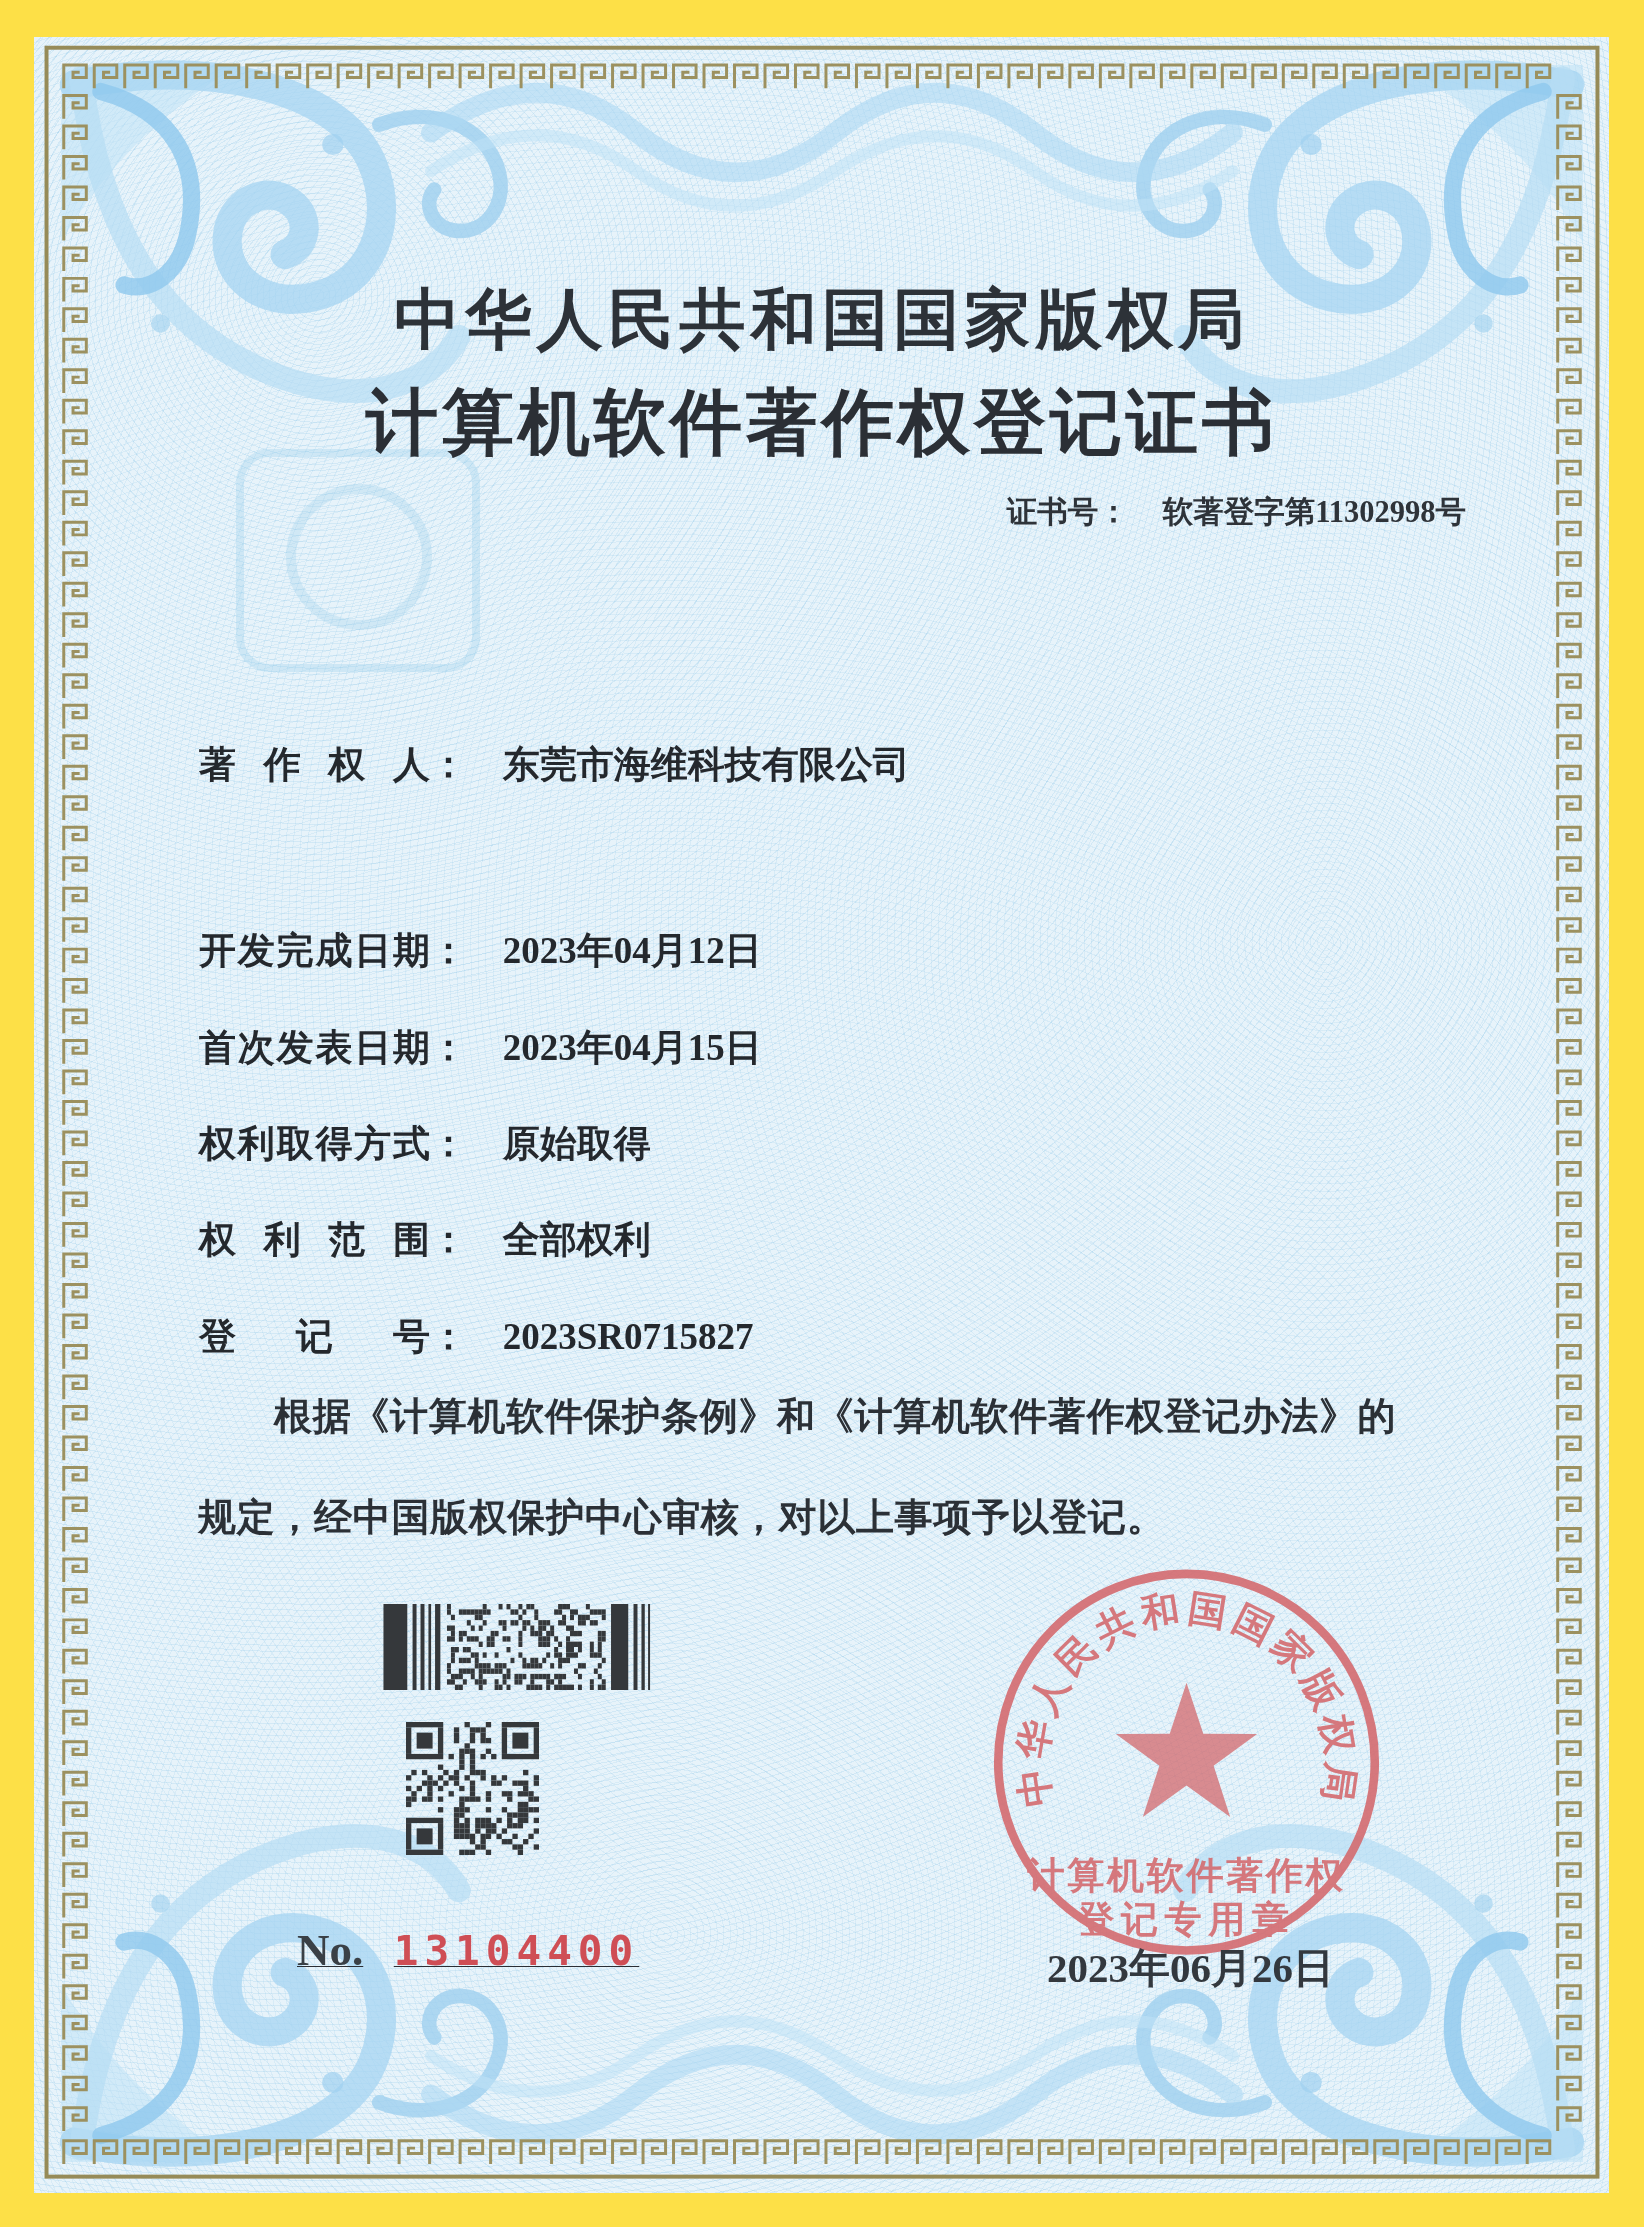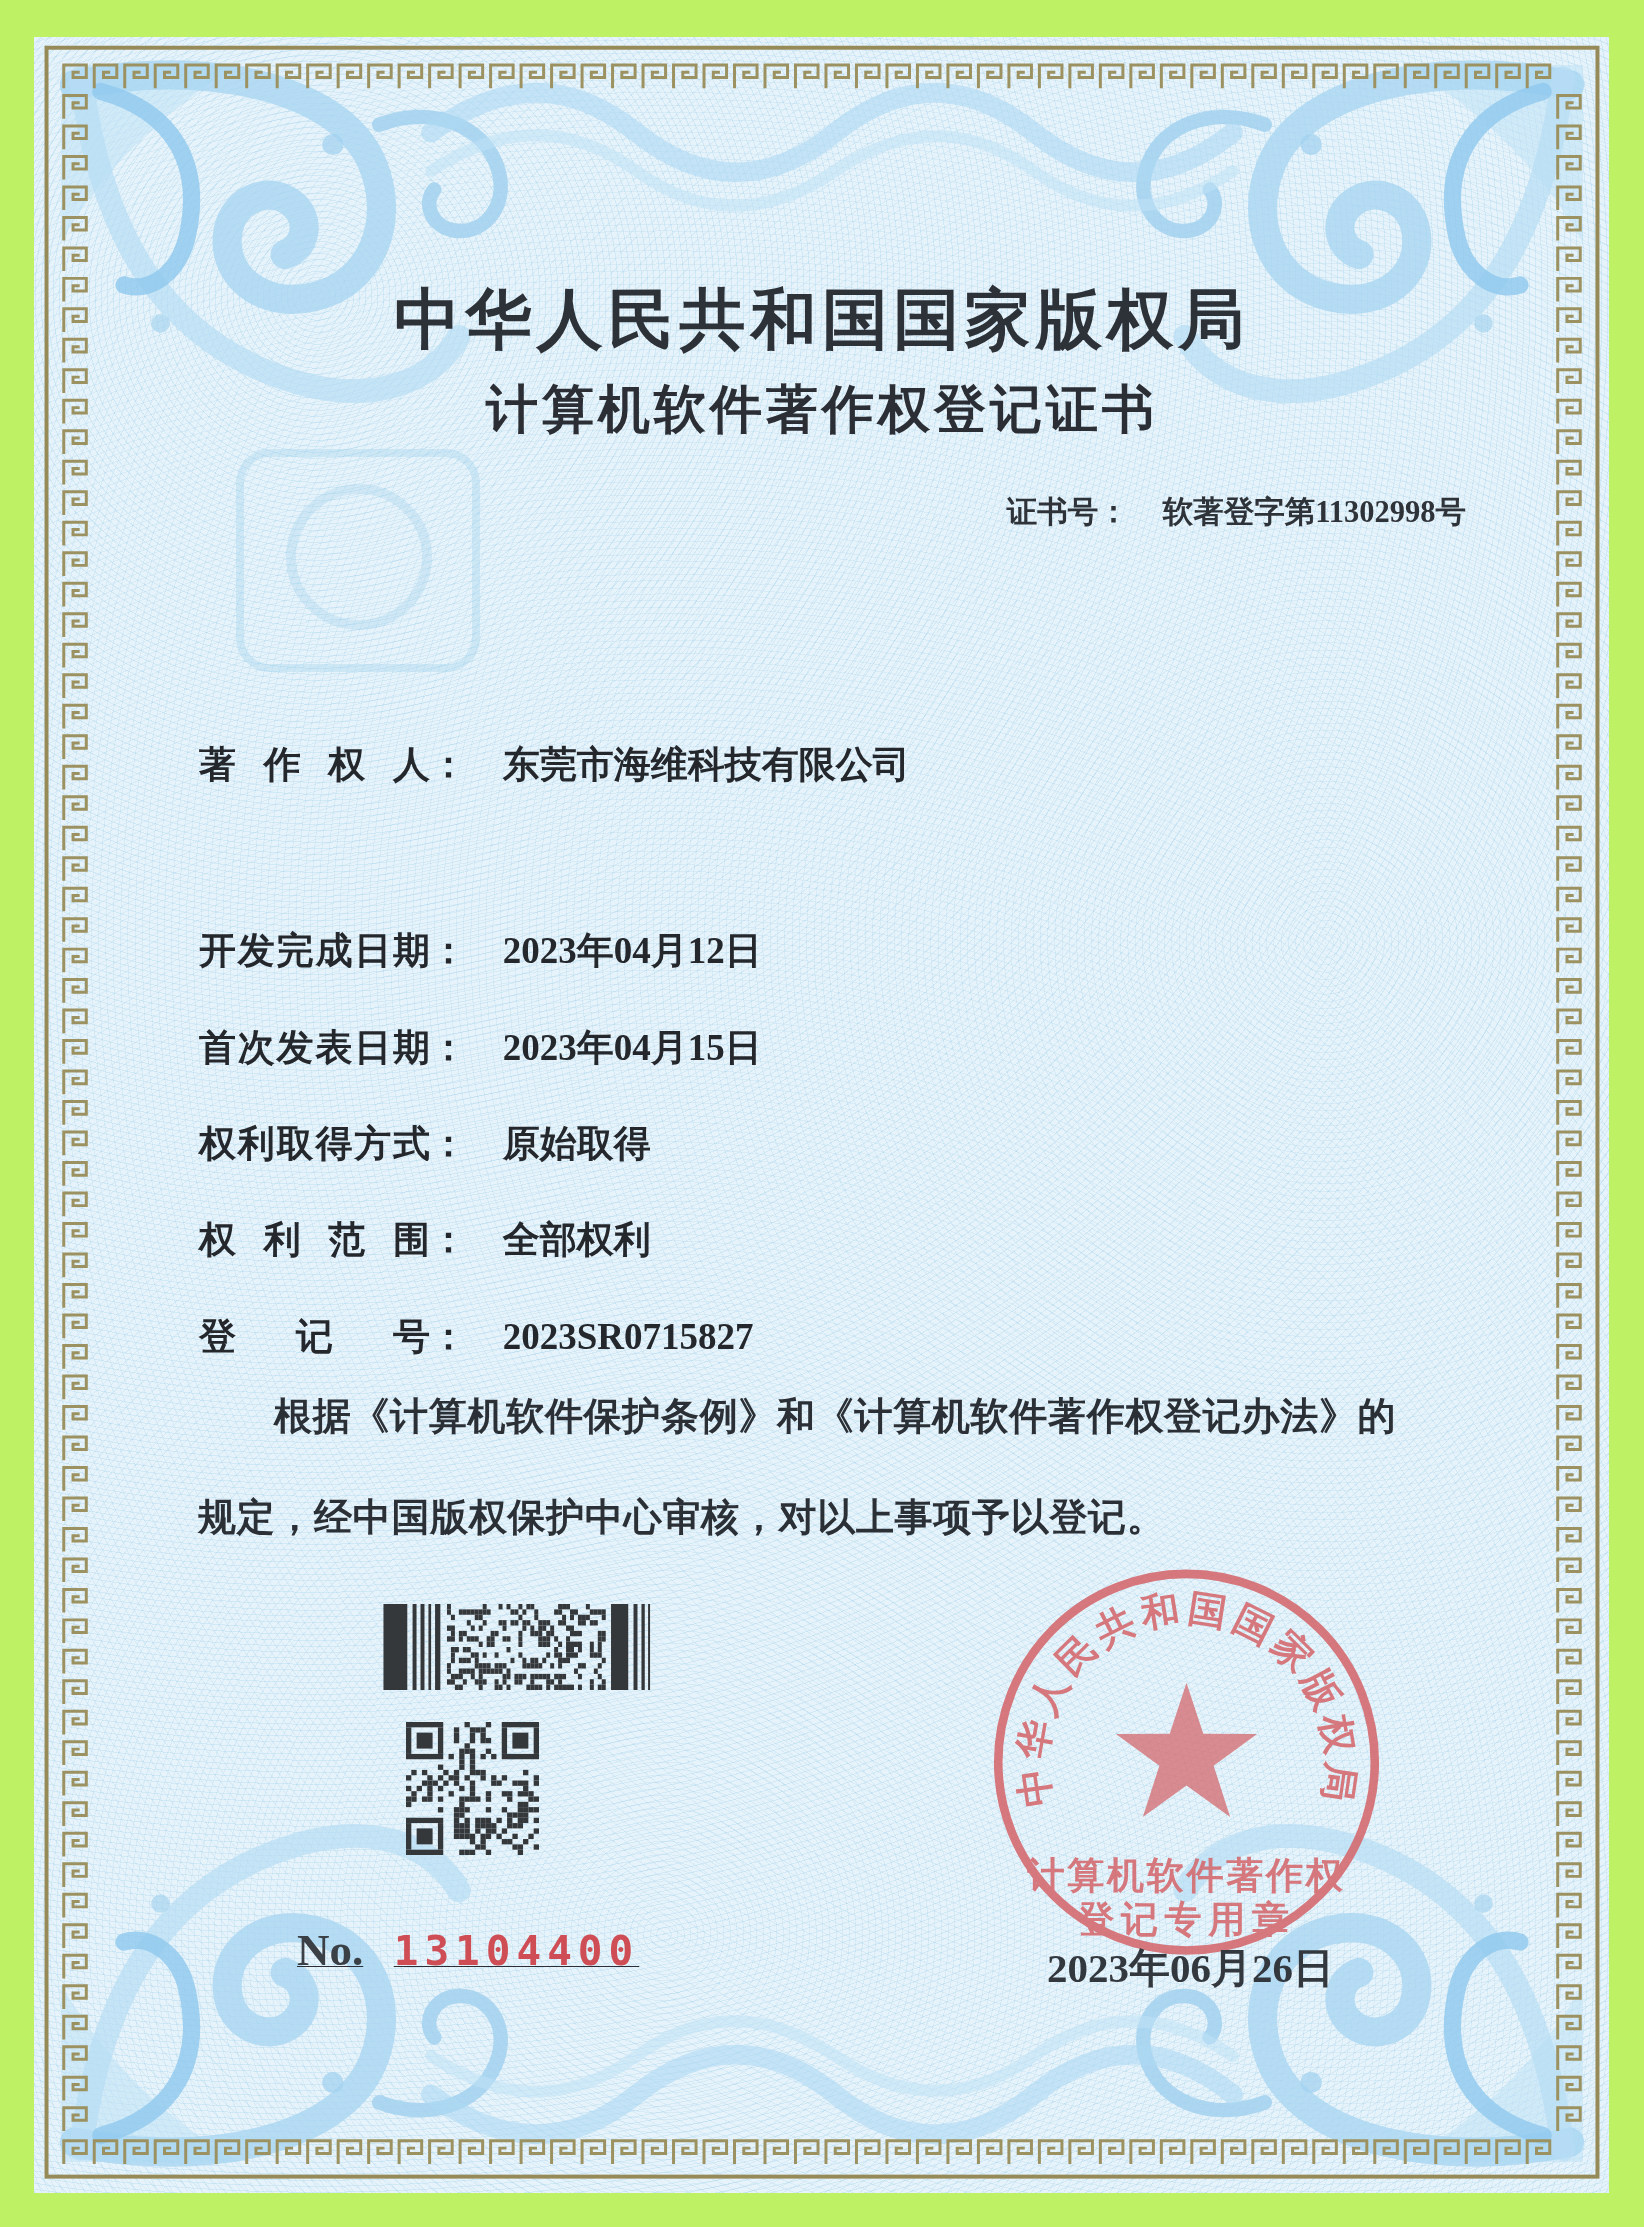--- a/index.html
+++ b/index.html
@@ -1,34 +1,34 @@
 <!DOCTYPE html>
 <html style="font-size:10.6px"><head>
 <meta charset="utf-8">
 <style>
   html,body{margin:0;padding:0;background:#ffffff;}
-  .page{position:relative;width:1644px;height:2227px;background:#bef264;overflow:hidden;
+  .page{position:relative;width:1644px;height:2227px;background:#fde047;overflow:hidden;
         font-family:"Liberation Serif","DejaVu Serif",serif;color:#2b2f35;}
   
   .bgfield{position:absolute;left:34px;top:37px;width:1575px;height:2156px;
     background-color:#e7f3fa;
     background-image:
       repeating-radial-gradient(circle at 18% 12%, rgba(125,190,228,.20) 0 1px, rgba(255,255,255,0) 1px 6px),
       repeating-radial-gradient(circle at 82% 42%, rgba(125,190,228,.15) 0 1px, rgba(255,255,255,0) 1px 7.3px),
       repeating-radial-gradient(circle at 40% 88%, rgba(125,190,228,.15) 0 1px, rgba(255,255,255,0) 1px 6.6px);}
   .decor{position:absolute;left:0;top:0;}
   
   .watermark{position:absolute;left:236px;top:449px;width:228px;height:207px;
     border:8px solid rgba(150,205,235,.30);border-radius:34px;}
   .watermark:after{content:"";position:absolute;left:42px;top:26.5px;width:126px;height:126px;
     border:10.6px solid rgba(150,205,235,.28);border-radius:50%;}
   .authority{position:absolute;left:0;top:275px;width:1644px;text-align:center;
     font-size:66px;font-weight:700;letter-spacing:5.3px;color:#2d3238;}
   .cert-title{position:absolute;left:0;top:375px;width:1644px;text-align:center;
-    font-size:52px;font-weight:700;letter-spacing:4px;color:#2b2f35;}
+    font-size:72px;font-weight:700;letter-spacing:4px;color:#2b2f35;}
   .certno{position:absolute;top:492px;right:178px;font-size:30.5px;font-weight:700;color:#2e3339;}
   .certno .num{margin-left:34px;}
   .row{position:absolute;left:199px;font-size:37px;font-weight:700;color:#24282d;line-height:56px;white-space:nowrap;}
   .lbl{display:inline-block;width:231px;text-align:justify;text-align-last:justify;}
   .coln{display:inline-block;}
   .val{display:inline-block;margin-left:26.5px;vertical-align:top;}
   .val2{display:block;}
   .stmt{position:absolute;left:198px;width:1266px;font-size:38px;font-weight:700;
     color:#2b3036;letter-spacing:0.7px;white-space:nowrap;}
   .stmt.l1{top:1391px;text-indent:76px;}

